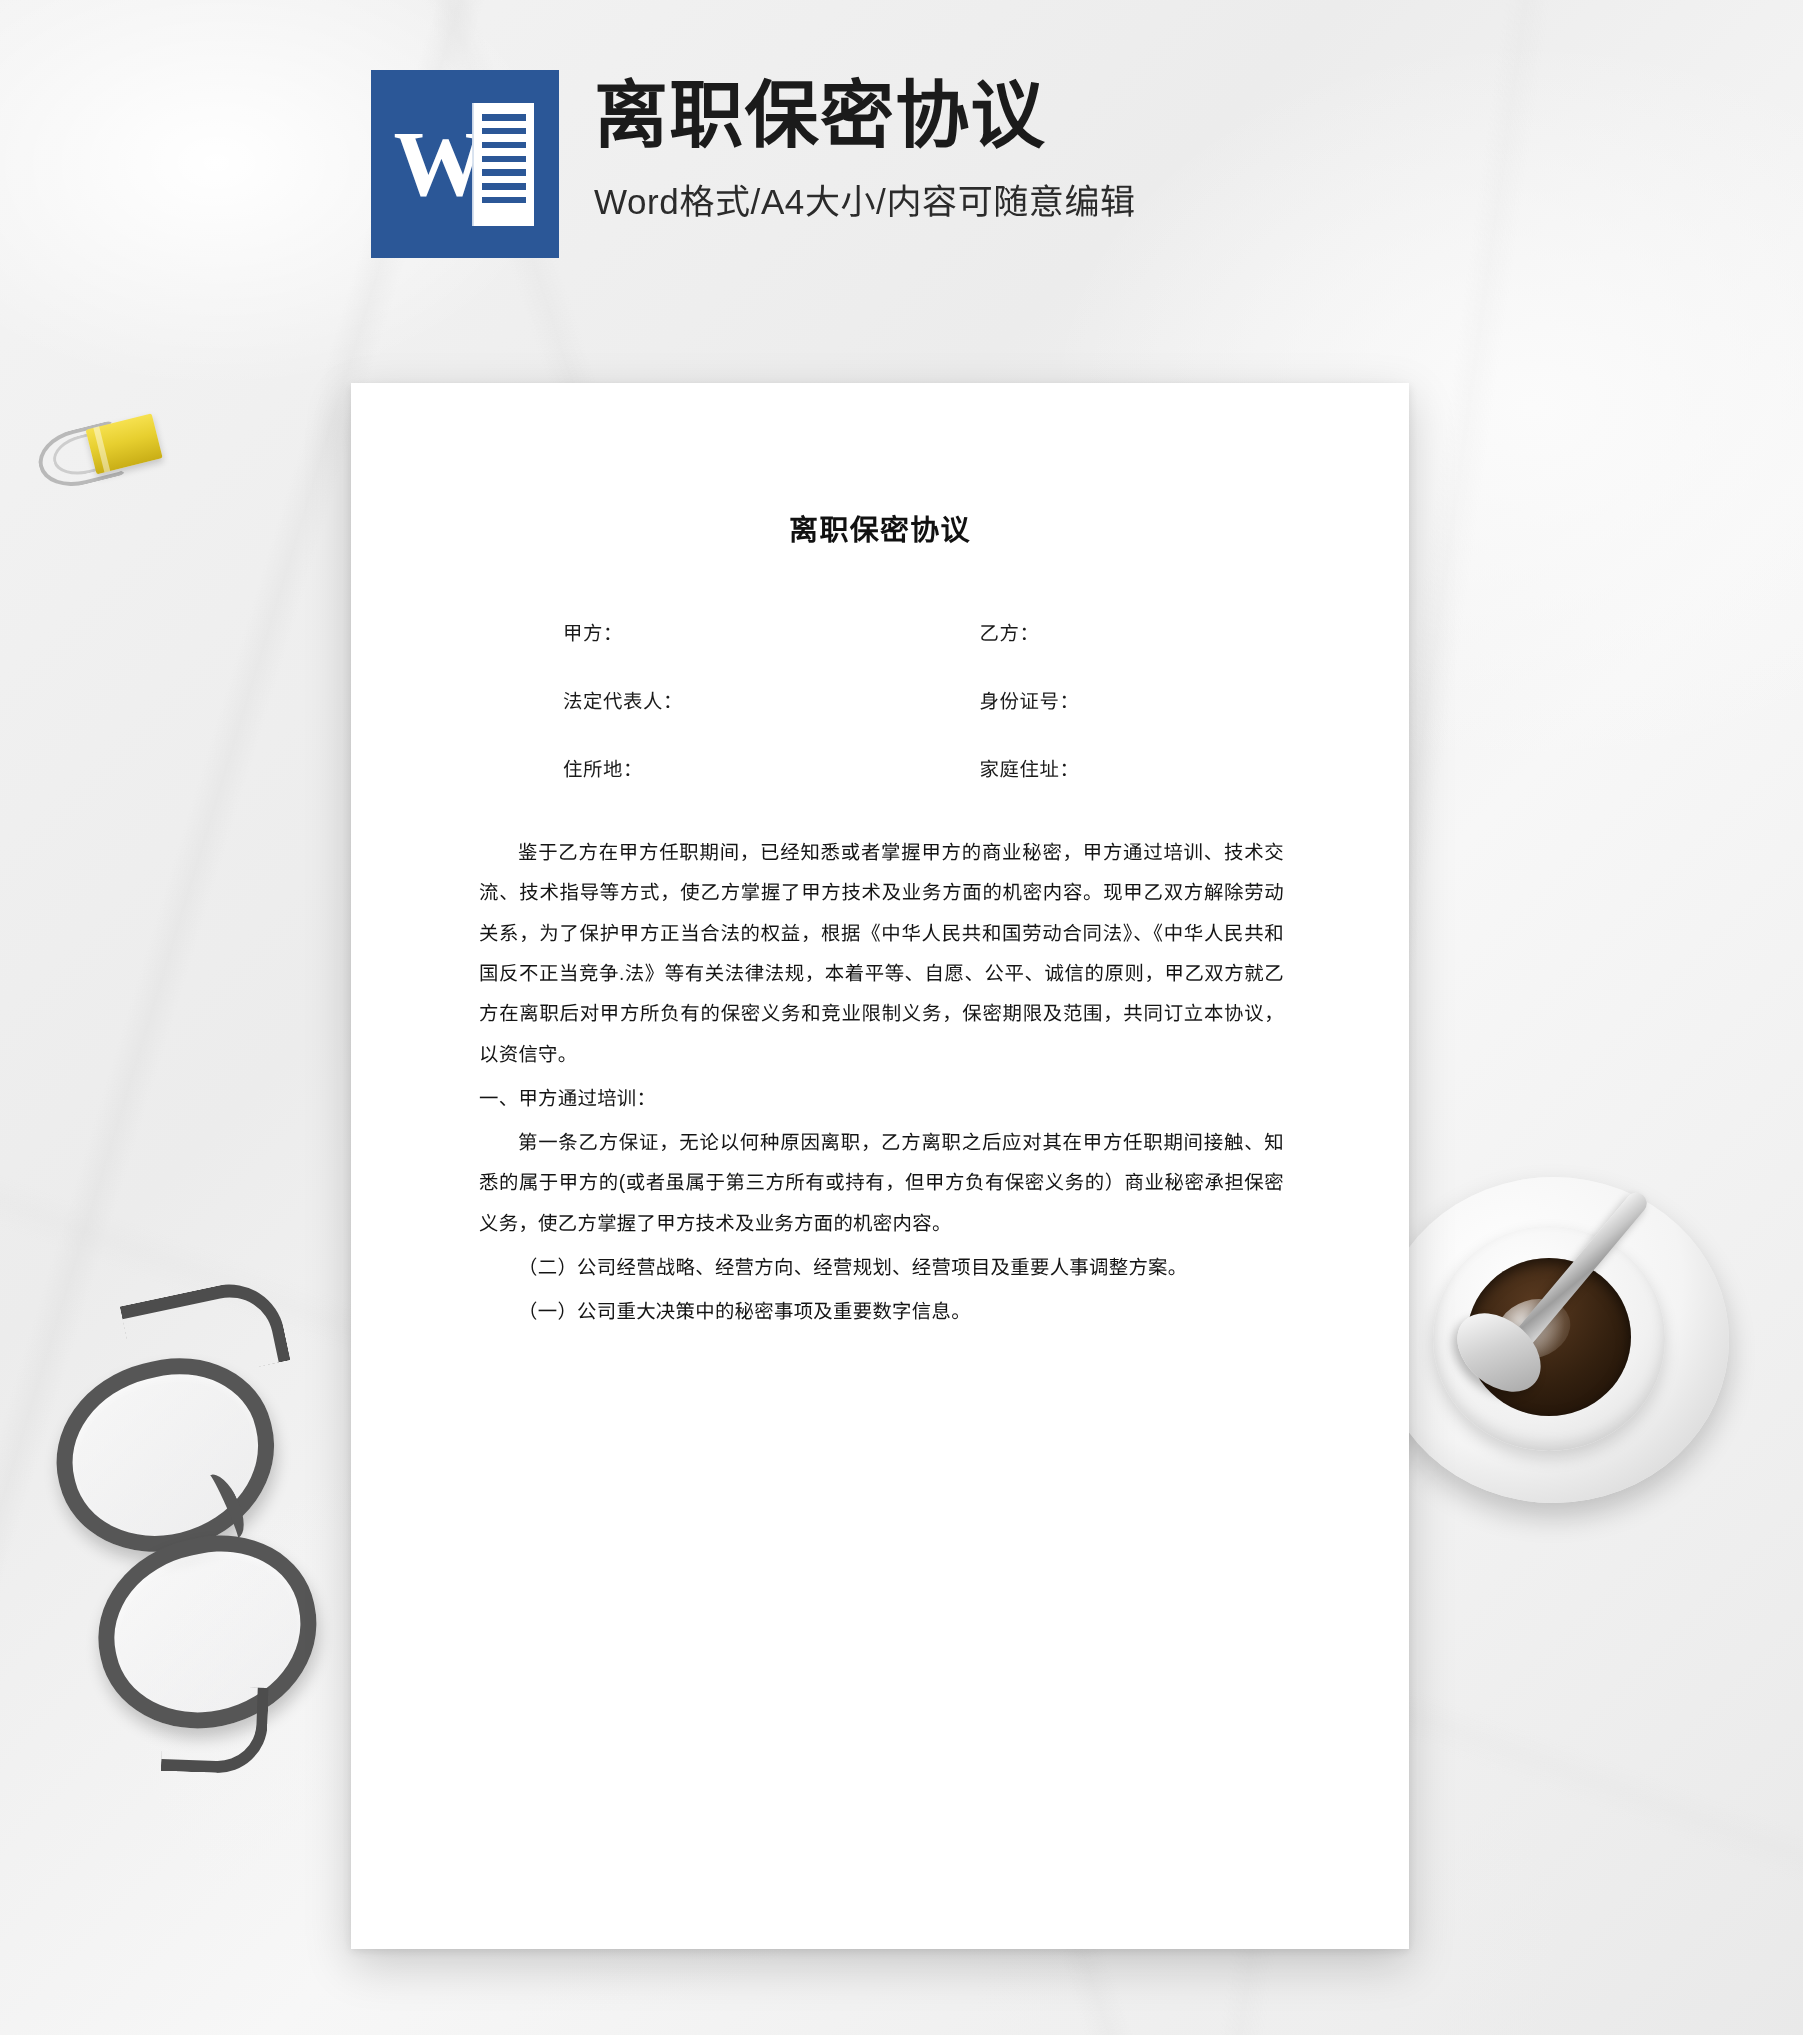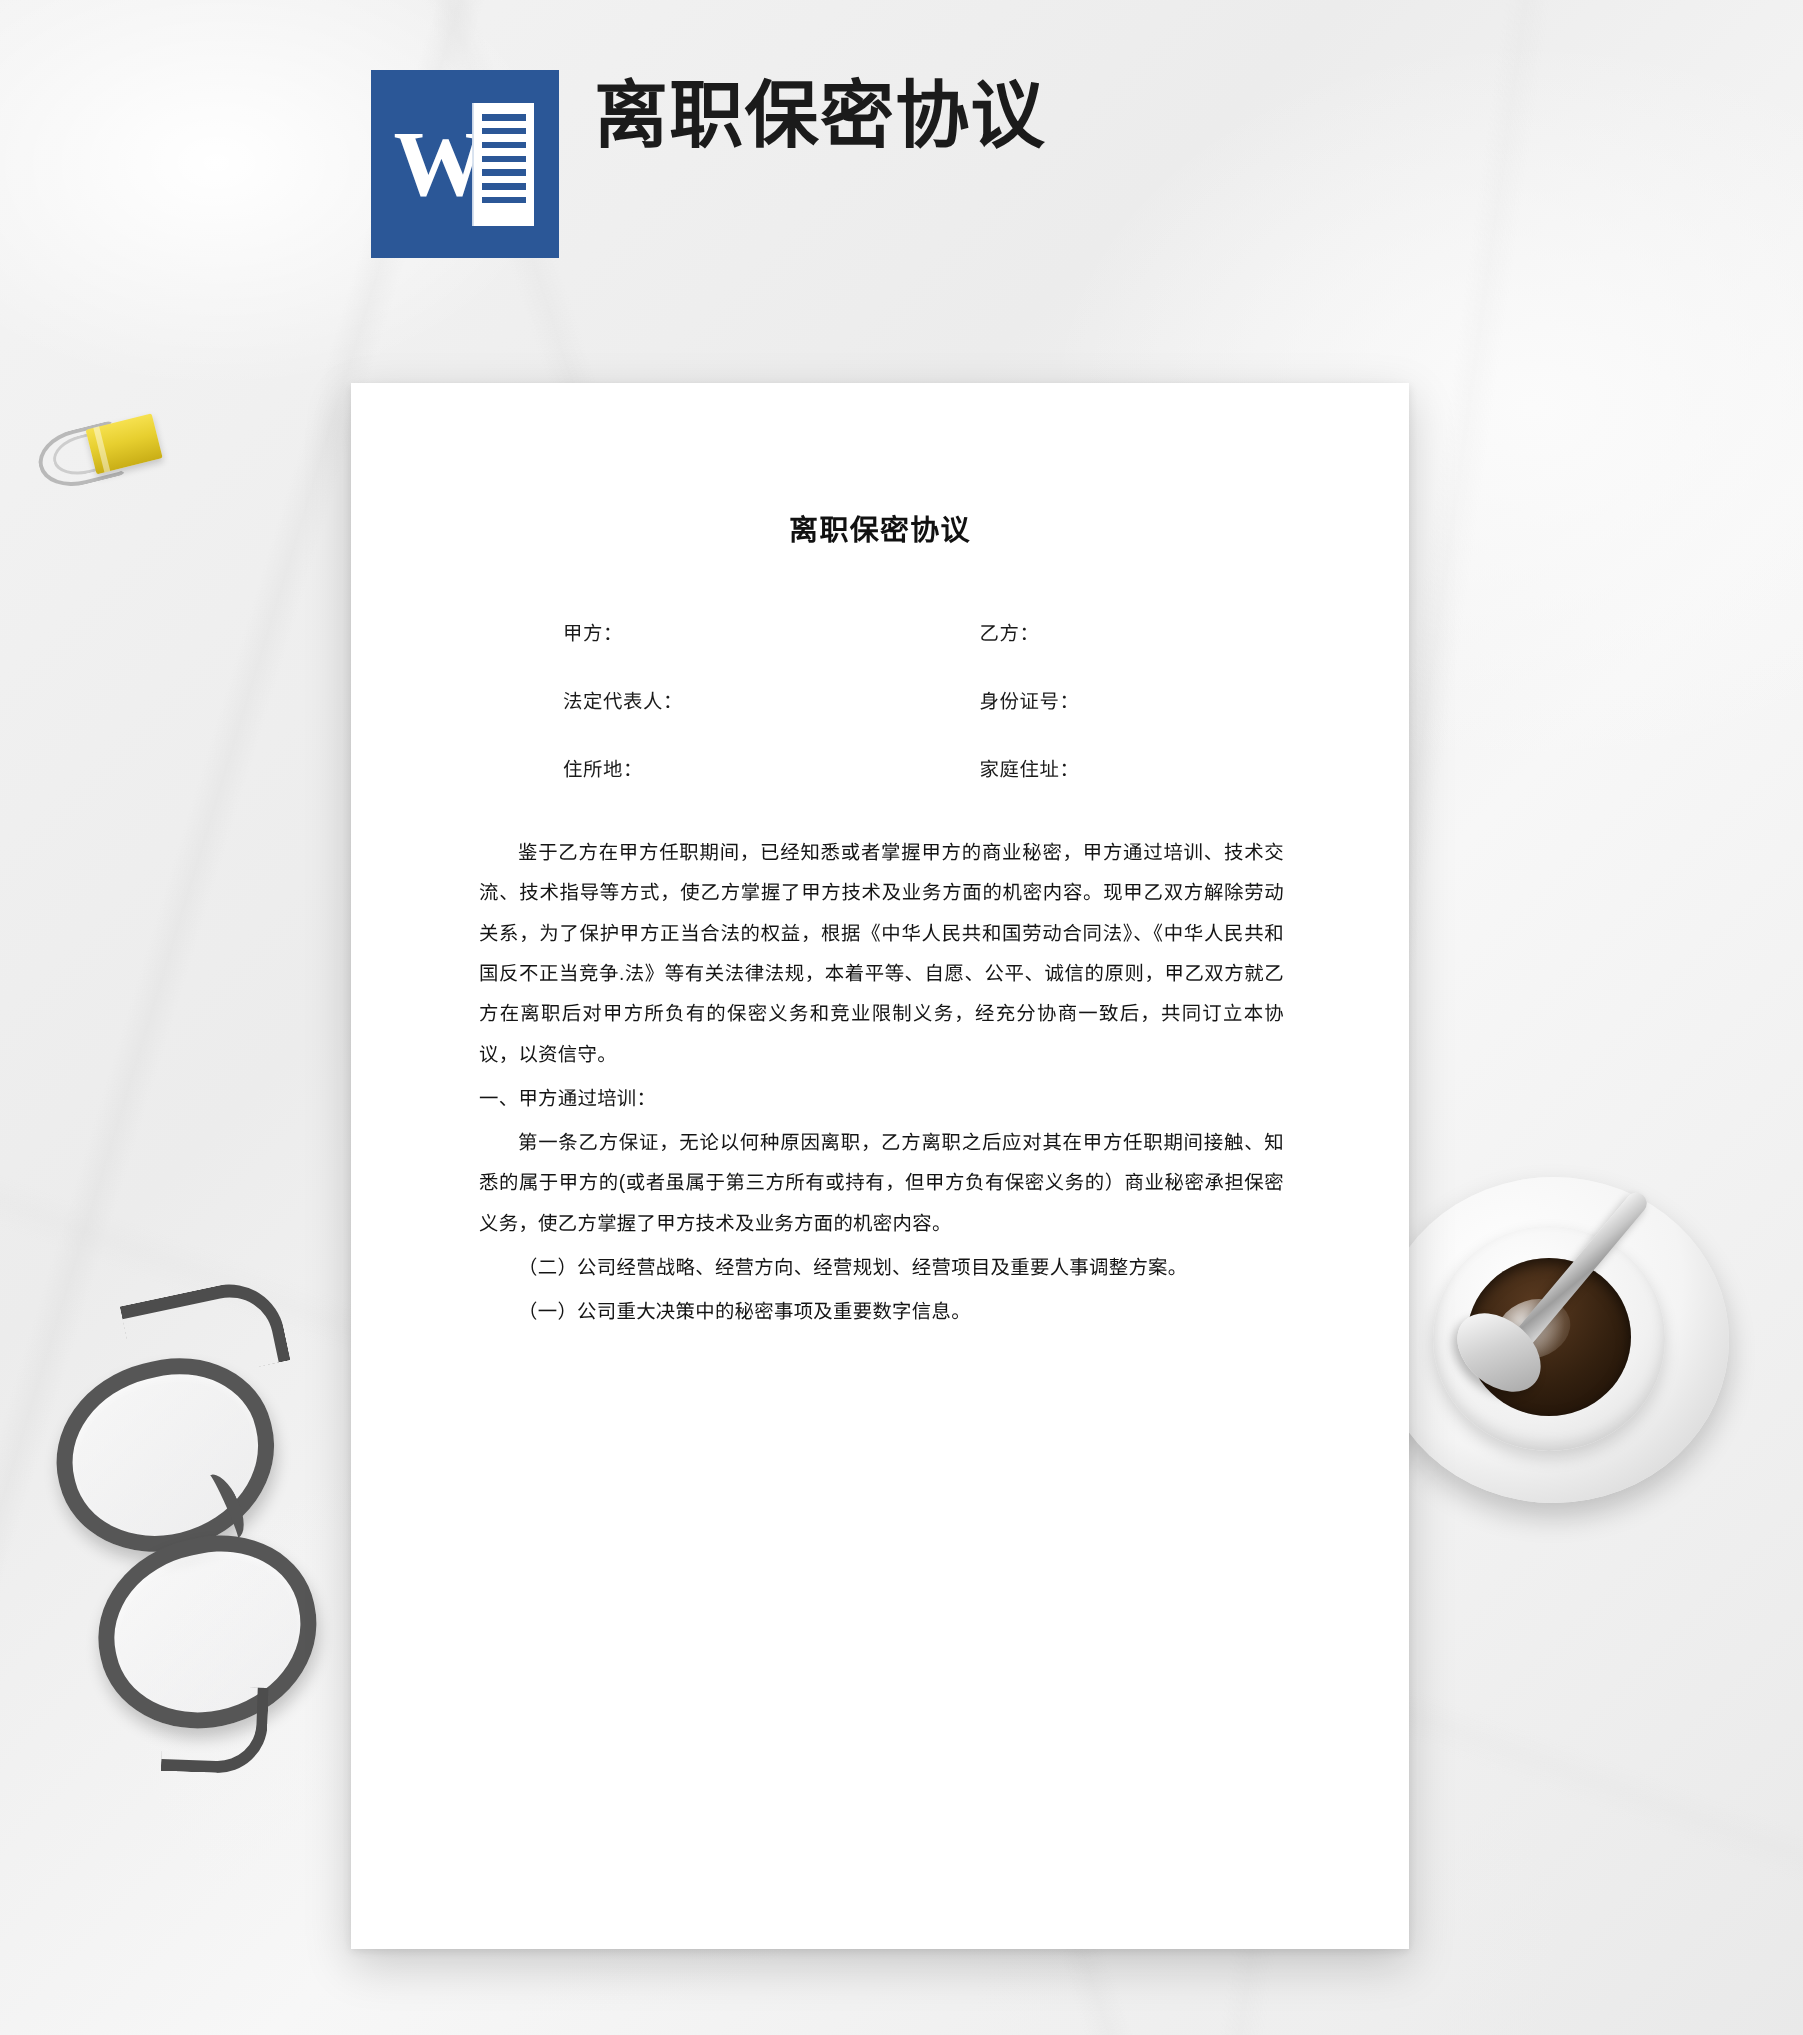--- a/index.html
+++ b/index.html
@@ -338,20 +338,21 @@
       <i></i>
       <i></i>
       <i></i>
       <i></i>
       <i></i>
       <i></i>
     </span>
   </div>
   <div class="banner-text">
     <div class="banner-title">离职保密协议</div>
+    <div class="banner-sub">Word格式/A4大小/内容可随意编辑</div>
   </div>
 </div>
 
 <div class="paper">
   <div class="doc-title">离职保密协议</div>
 
   <div class="party-block">
     <div class="party-row">
       <span class="col">甲方：</span>
       <span class="col">乙方：</span>
@@ -360,20 +361,20 @@
       <span class="col">法定代表人：</span>
       <span class="col">身份证号：</span>
     </div>
     <div class="party-row">
       <span class="col">住所地：</span>
       <span class="col">家庭住址：</span>
     </div>
   </div>
 
   <div class="body-text">
-    <p class="indent">鉴于乙方在甲方任职期间，已经知悉或者掌握甲方的商业秘密，甲方通过培训、技术交流、技术指导等方式，使乙方掌握了甲方技术及业务方面的机密内容。现甲乙双方解除劳动关系，为了保护甲方正当合法的权益，根据《中华人民共和国劳动合同法》、《中华人民共和国反不正当竞争.法》等有关法律法规，本着平等、自愿、公平、诚信的原则，甲乙双方就乙方在离职后对甲方所负有的保密义务和竞业限制义务，经充分协商一致后，共同订立本协议，以资信守。</p>
+    <p class="indent">鉴于乙方在甲方任职期间，已经知悉或者掌握甲方的商业秘密，甲方通过培训、技术交流、技术指导等方式，使乙方掌握了甲方技术及业务方面的机密内容。现甲乙双方解除劳动关系，为了保护甲方正当合法的权益，根据《中华人民共和国劳动合同法》、《中华人民共和国反不正当竞争.法》等有关法律法规，本着平等、自愿、公平、诚信的原则，甲乙双方就乙方在离职后对甲方所负有的保密义务和竞业限制义务，保密期限及范围，共同订立本协议，以资信守。</p>
     <p class="heading">一、甲方通过培训：</p>
     <p class="indent">第一条乙方保证，无论以何种原因离职，乙方离职之后应对其在甲方任职期间接触、知悉的属于甲方的(或者虽属于第三方所有或持有，但甲方负有保密义务的）商业秘密承担保密义务，使乙方掌握了甲方技术及业务方面的机密内容。</p>
     <p class="item">（二）公司经营战略、经营方向、经营规划、经营项目及重要人事调整方案。</p>
     <p class="item">（一）公司重大决策中的秘密事项及重要数字信息。</p>
   </div>
 </div>
 
 
 </body></html>

